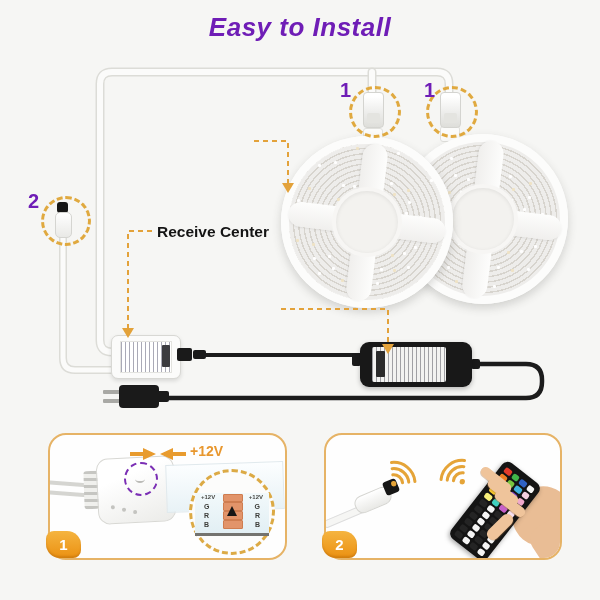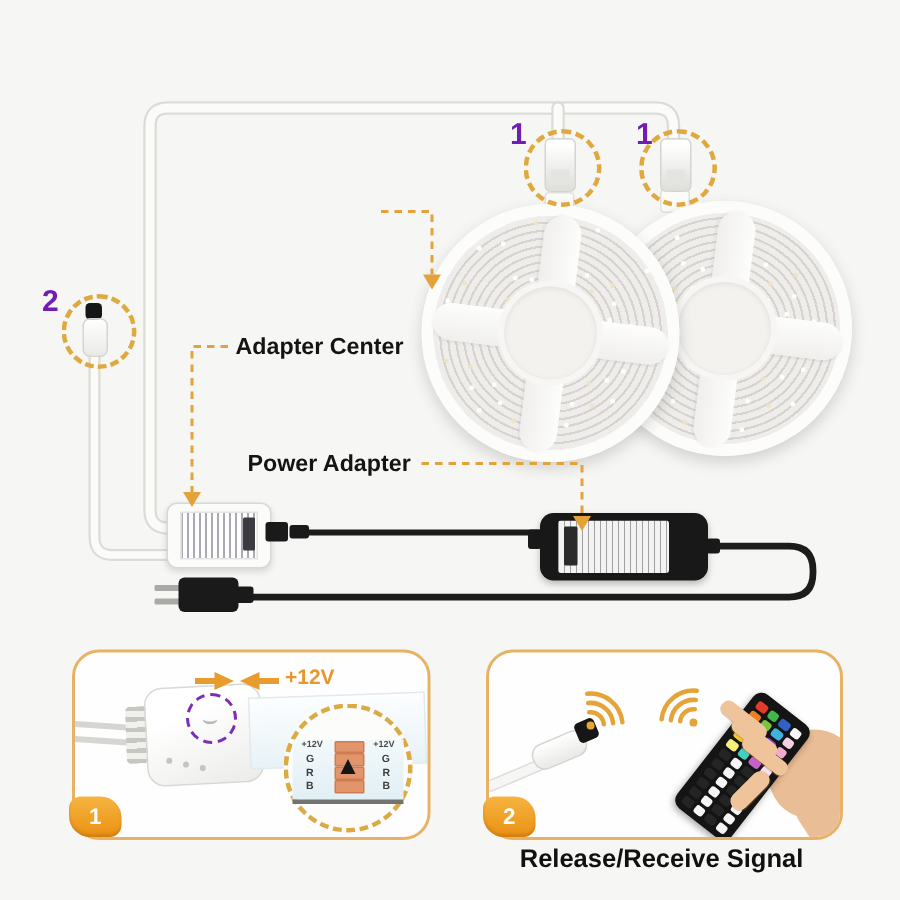--- a/index.html
+++ b/index.html
@@ -242,22 +242,22 @@
 
   <svg class="overlay">
     <path d="M 254,141 L 288,141 L 288,183" fill="none" stroke="#e3a23a" stroke-width="2" stroke-dasharray="5 4"></path>
     <polygon points="282,183 294,183 288,193" fill="#e3a23a"></polygon>
     <path d="M 152,231 L 128,231 L 128,328" fill="none" stroke="#e3a23a" stroke-width="2" stroke-dasharray="5 4"></path>
     <polygon points="122,328 134,328 128,338" fill="#e3a23a"></polygon>
     <path d="M 281,309 L 388,309 L 388,344" fill="none" stroke="#e3a23a" stroke-width="2" stroke-dasharray="5 4"></path>
     <polygon points="382,344 394,344 388,354" fill="#e3a23a"></polygon>
   </svg>
 
-  <div class="abs lbl" style="left:157px;top:223px;">Adapter Center</div>
-  <div class="abs lbl" style="left:165px;top:301px;">Power Adapter</div>
+  <div class="abs title">Easy to Install</div>
+  <div class="abs lbl" style="left:157px;top:223px;">Receive Center</div>
   <div class="abs callout-num" style="left:340px;top:79px;">1</div>
   <div class="abs callout-num" style="left:424px;top:79px;">1</div>
   <div class="abs callout-num" style="left:28px;top:190px;">2</div>
 
   <div class="abs card" style="left:48px;top:433px;width:235px;height:123px;">
     <div class="abs wire-gray" style="left:-2px;top:47px;width:44px;height:4px;transform:rotate(4deg);"></div>
     <div class="abs wire-gray" style="left:-2px;top:57px;width:44px;height:4px;transform:rotate(4deg);"></div>
     <div class="abs ribbed" style="left:34px;top:36px;width:15px;height:38px;transform:rotate(-2deg);"></div>
     <div class="abs conn-body" style="left:47px;top:22px;width:76px;height:64px;transform:rotate(-3deg);">
       <div class="abs conn-dots" style="left:12px;top:46px;"></div>
@@ -365,15 +365,14 @@
         <span style="background: rgb(245, 245, 245);"></span>
       </div>
     <div class="abs finger" style="left:152px;top:40px;width:36px;height:10px;transform:rotate(38deg);"></div>
     <div class="abs finger" style="left:159px;top:52px;width:36px;height:10px;transform:rotate(38deg);"></div>
     <div class="abs finger" style="left:166px;top:64px;width:36px;height:10px;transform:rotate(38deg);"></div>
     <div class="abs finger" style="left:158px;top:86px;width:32px;height:12px;transform:rotate(-45deg);"></div>
   </div>
 
   <div class="abs badge" style="left:46px;top:531px;">1</div>
   <div class="abs badge" style="left:322px;top:531px;">2</div>
-  <div class="abs caption" style="left:324px;top:563px;width:234px;">Release/Receive Signal</div>
 
 </div>
 
 </body></html>

